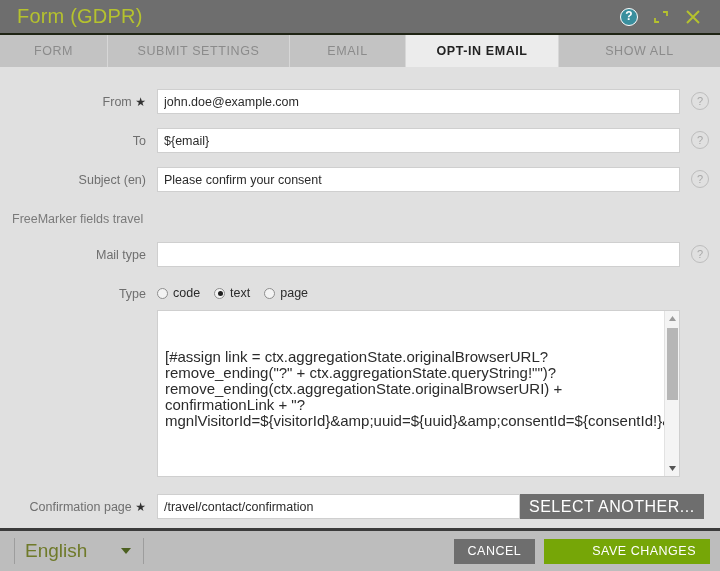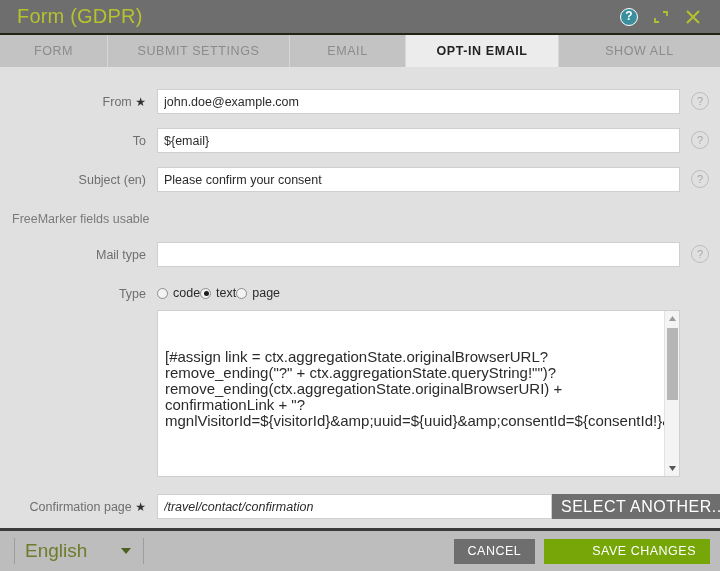--- a/index.html
+++ b/index.html
@@ -157,20 +157,21 @@
     flex: 0 0 auto;
     text-align: left;
     padding-left: 12px;
     color: #7a7a7a;
   }
 
   
   .radios {
     display: flex;
     align-items: center;
+    gap: 14px;
     padding-top: 5px;
   }
   .radio {
     display: flex;
     align-items: center;
     gap: 5px;
     cursor: pointer;
     font-size: 12.5px;
     color: #2b2b2b;
   }
@@ -238,21 +239,21 @@
     background: #6e6e6e;
     color: #ffffff;
     font-size: 16px;
     letter-spacing: 0.5px;
     border: none;
     padding: 0 9px;
     cursor: pointer;
     font-family: "Liberation Sans", sans-serif;
     white-space: nowrap;
   }
-  .confirm-input { width: 395px; font-style: italic; }
+  .confirm-input { width: 363px; }
 
   
   .footer {
     height: 43px;
     flex: 0 0 auto;
     background: #bdbdbd;
     border-top: 3px solid #3b3b3b;
     display: flex;
     align-items: center;
     padding: 0 10px 0 14px;
@@ -348,21 +349,21 @@
 
     <div class="row">
       <div class="lbl">Subject (en)</div>
       <div class="fieldwrap">
         <input class="txt" type="text" value="Please confirm your consent" style="">
         <div class="hint">?</div>
       </div>
     </div>
 
     <div class="row note-row">
-      <div class="lbl">FreeMarker fields usable</div>
+      <div class="lbl">FreeMarker fields travel</div>
     </div>
 
     <div class="row">
       <div class="lbl">Mail type</div>
       <div class="fieldwrap">
         <input class="txt" type="text" value="" style="">
         <div class="hint">?</div>
       </div>
     </div>
 

